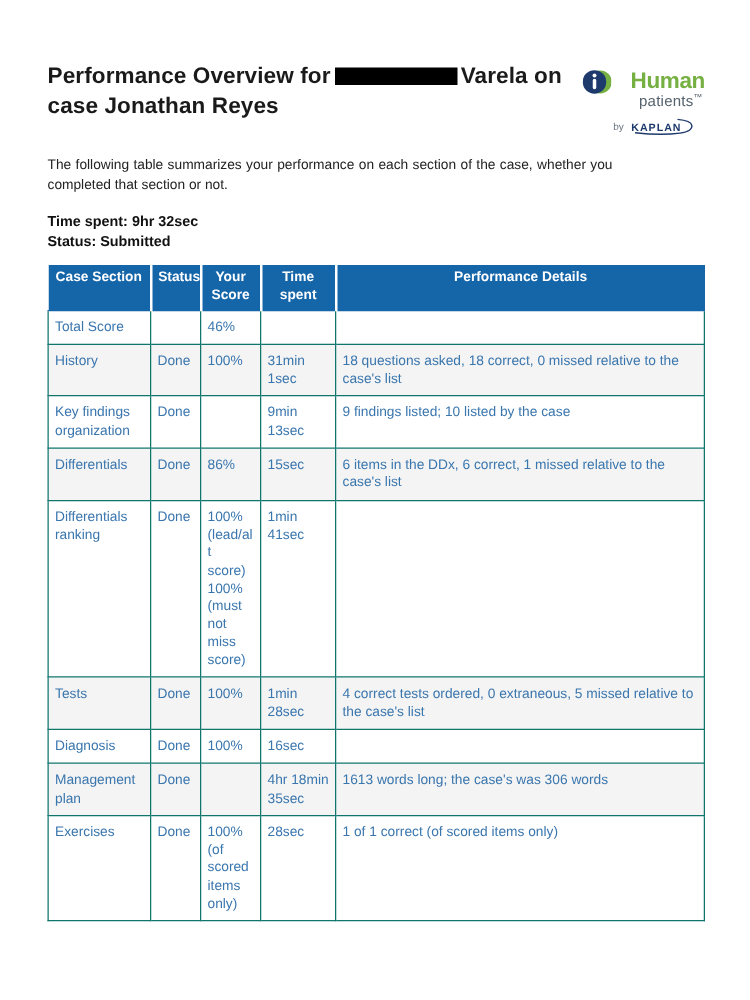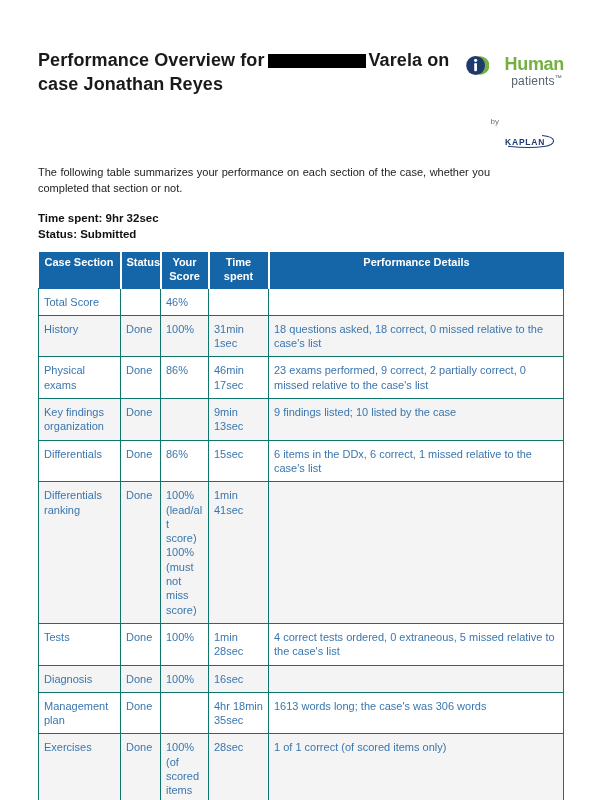--- a/index.html
+++ b/index.html
@@ -71,21 +71,21 @@
             <circle cx="9.6" cy="11.5" r="9.4" fill="#1e3a6d"></circle>
             <circle cx="9.6" cy="6.3" r="1.6" fill="#ffffff"></circle>
             <rect x="8.2" y="9.0" width="2.8" height="8.3" rx="1.3" fill="#ffffff"></rect>
           </svg>
         </span>
         <span class="logo-human">Human</span>
       </div>
       <div class="logo-patients"><span>patients</span><span class="logo-tm">™</span></div>
       <div class="logo-by">
         <span class="logo-by-word">by</span>
-        <span style="display:inline-block;line-height:0;position:relative;margin-top:40px;">
+        <span style="display:inline-block;line-height:0;position:relative;">
           <svg width="56" height="16" viewBox="0 0 56 16">
             <text x="3" y="11.5" font-family="Liberation Sans, sans-serif" font-size="8.5" font-weight="bold" letter-spacing="0.8" fill="#1e3a6d">KAPLAN</text>
             <path d="M 6 13.2 Q 27 15.5 42 13.5 Q 52 12 51.5 7.5 Q 51 3.5 40 2.5" fill="none" stroke="#1e3a6d" stroke-width="1.1"></path>
           </svg>
         </span>
       </div>
     </div>
   </div>
 
   <p class="intro">The following table summarizes your performance on each section of the case, whether you completed that section or not.</p>
@@ -122,28 +122,20 @@
     </tr>
         <tr>
       <td>History</td>
       <td>Done</td>
       <td class="prewrap">100%</td>
       <td class="prewrap">31min
 1sec</td>
       <td>18 questions asked, 18 correct, 0 missed relative to the case's list</td>
     </tr>
         <tr>
-      <td>Physical exams</td>
-      <td>Done</td>
-      <td class="prewrap">86%</td>
-      <td class="prewrap">46min
-17sec</td>
-      <td>23 exams performed, 9 correct, 2 partially correct, 0 missed relative to the case's list</td>
-    </tr>
-        <tr>
       <td>Key findings organization</td>
       <td>Done</td>
       <td class="prewrap"></td>
       <td class="prewrap">9min
 13sec</td>
       <td>9 findings listed; 10 listed by the case</td>
     </tr>
         <tr>
       <td>Differentials</td>
       <td>Done</td>

